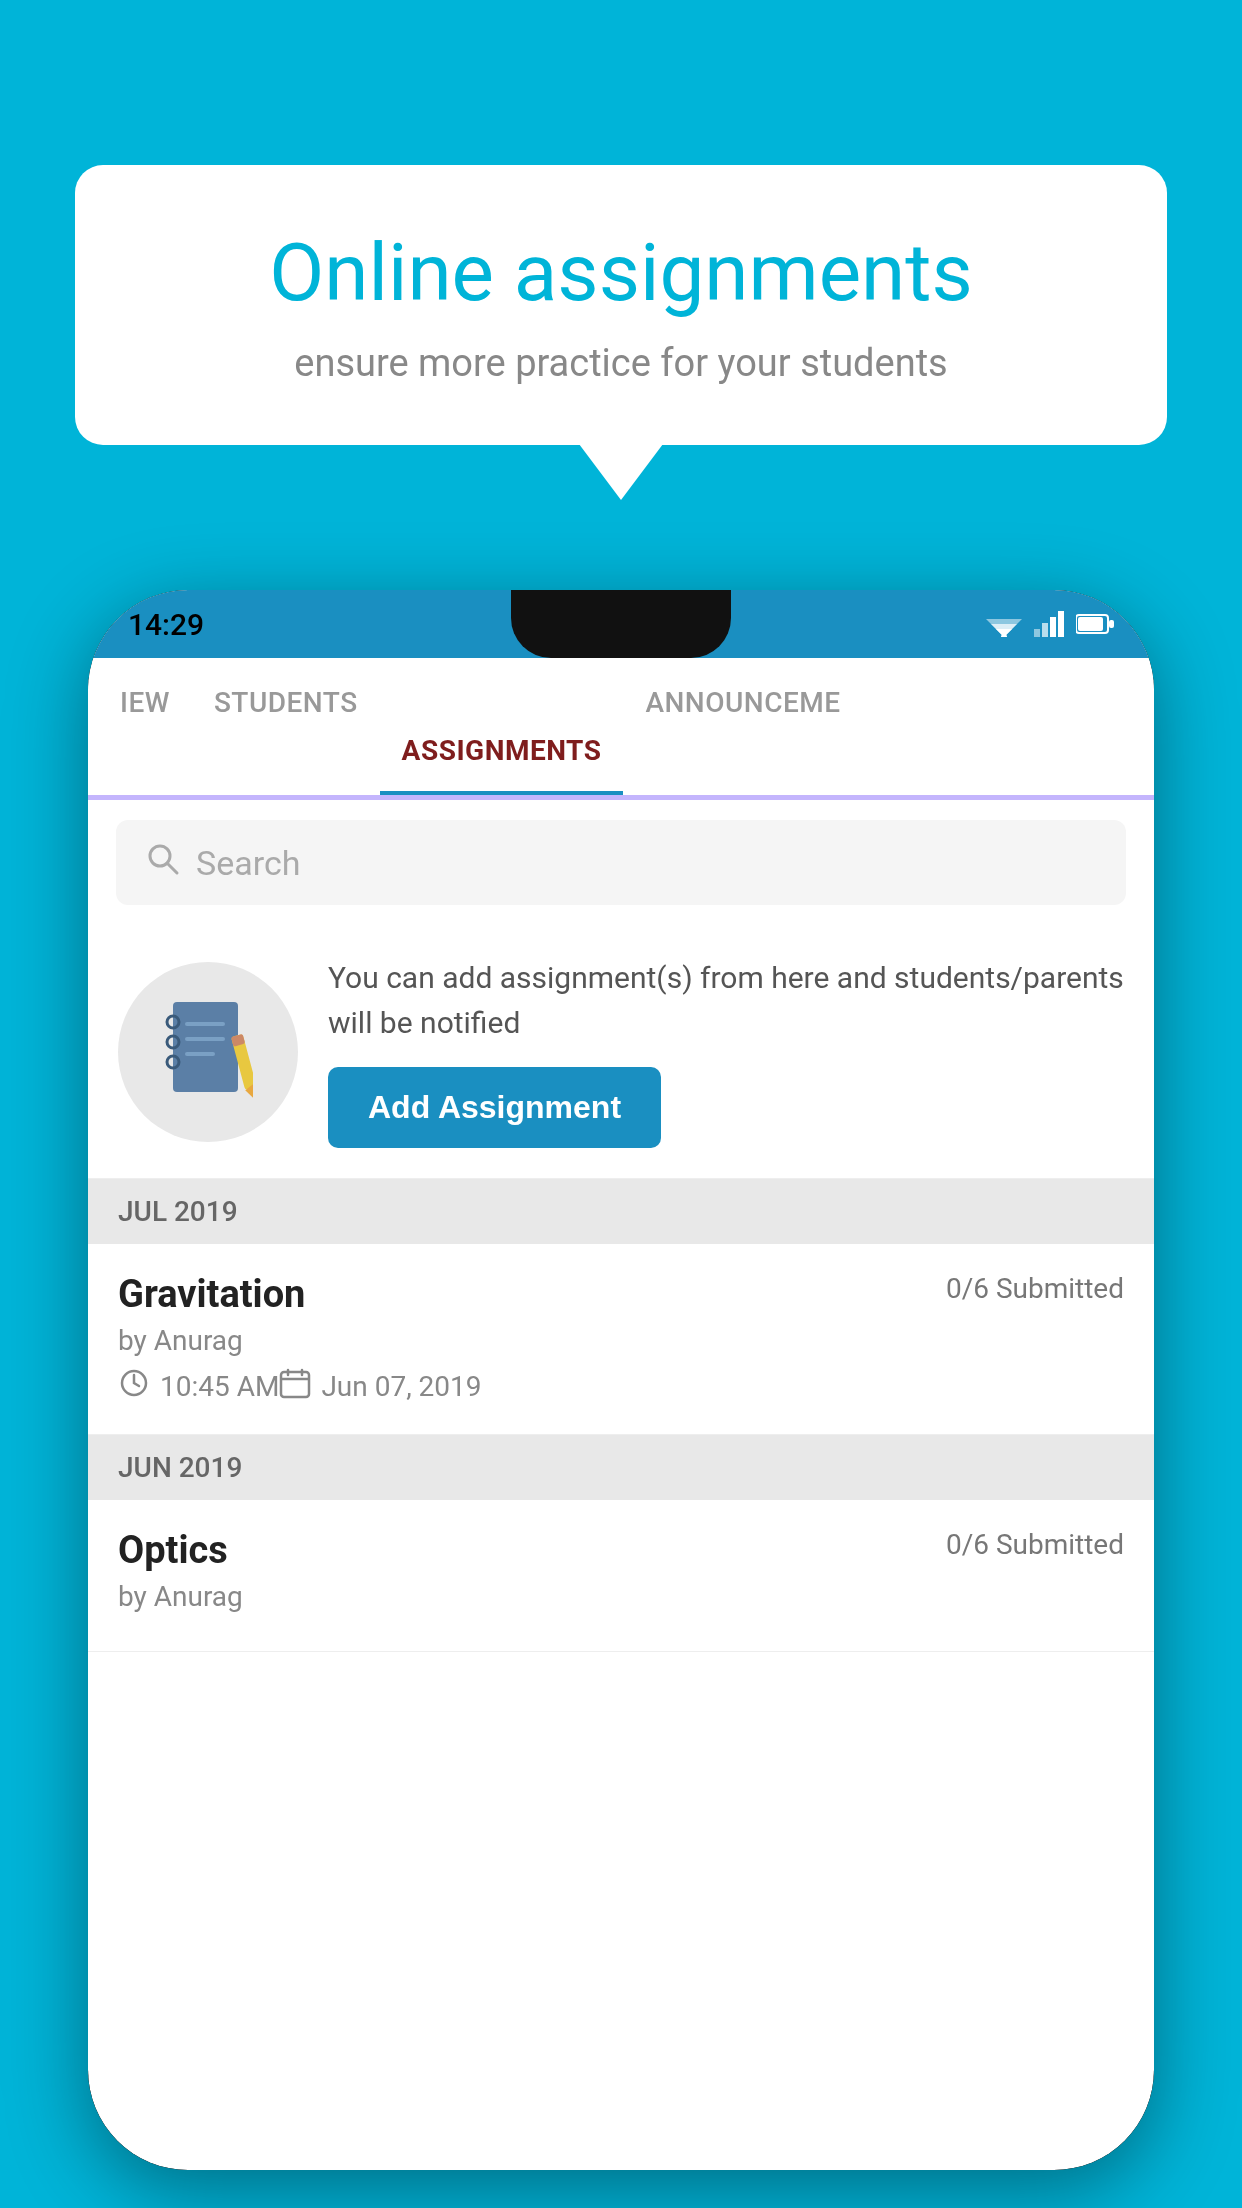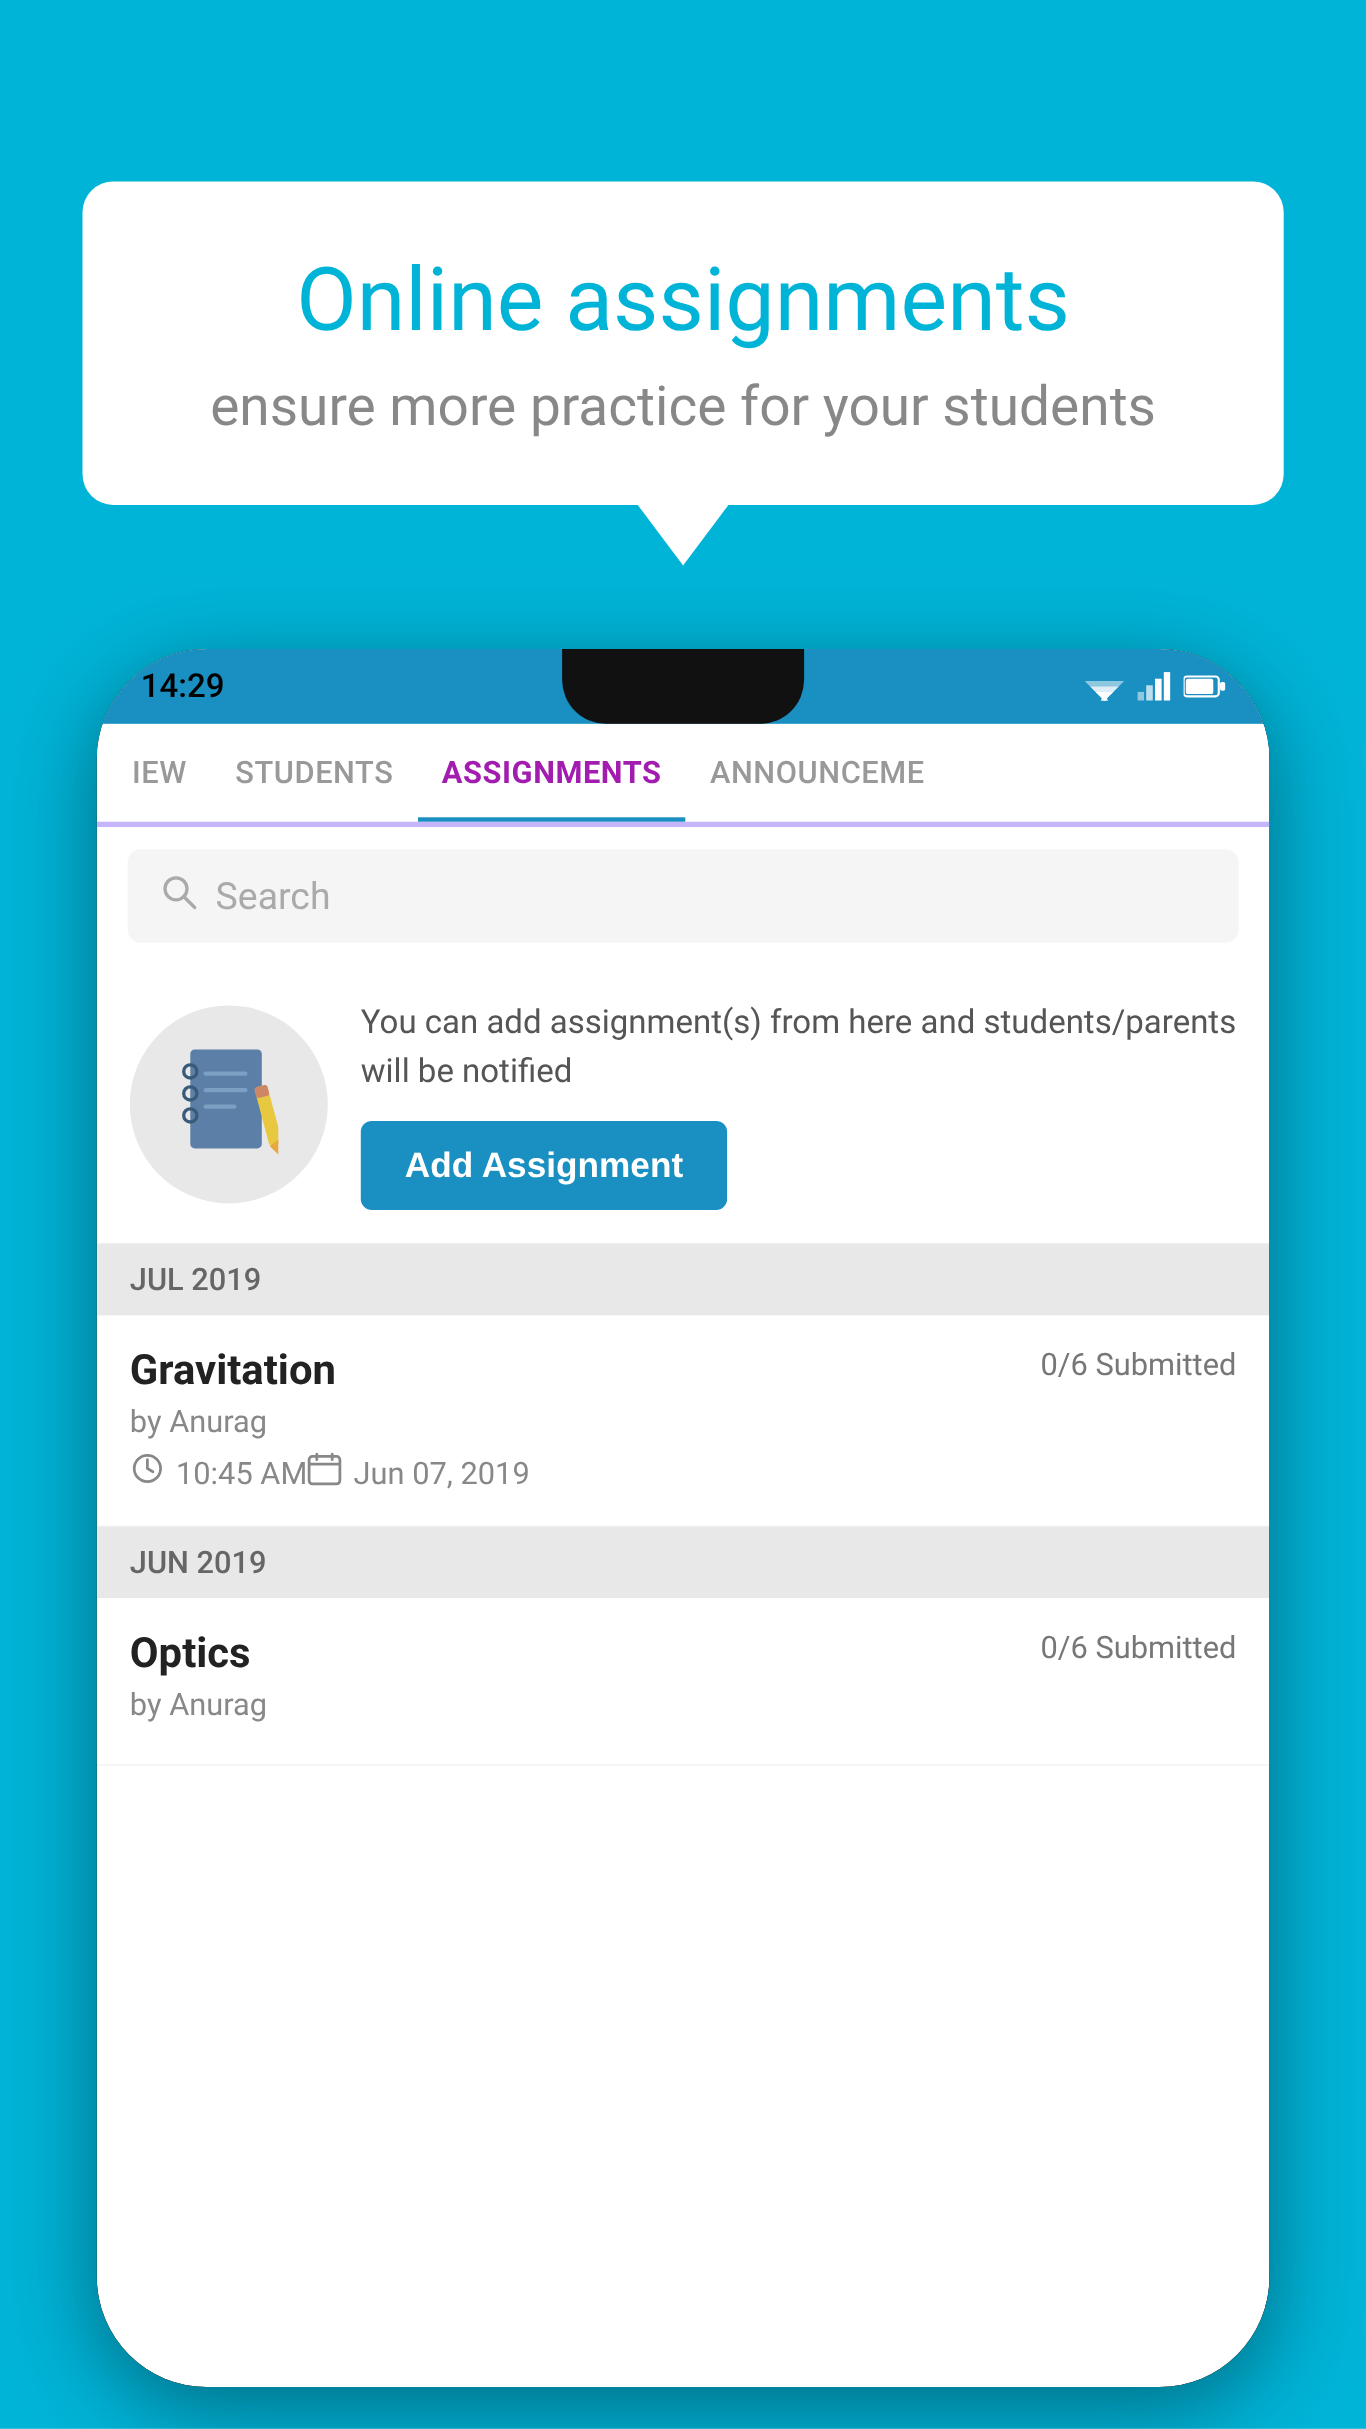--- a/index.html
+++ b/index.html
@@ -44,21 +44,21 @@
     .bubble-title {
       color: #00B4D8;
       font-size: 80px;
       font-weight: 400;
       line-height: 1.2;
       margin-bottom: 20px;
     }
 
     .bubble-subtitle {
       color: #888;
-      font-size: 50px;
+      font-size: 38px;
       font-weight: 400;
     }
 
     
     .phone-frame {
       position: absolute;
       top: 590px;
       left: 88px;
       width: 1066px;
       height: 1580px;
@@ -168,22 +168,23 @@
       padding: 28px 22px;
       font-size: 28px;
       color: #999;
       font-weight: 500;
       letter-spacing: 0.5px;
       cursor: pointer;
       position: relative;
     }
 
     .tab-item.active {
-      color: #a21caf;
+      color: #7f1d1d;
       font-weight: 700;
+      margin-top: 48px;
     }
 
     .tab-item.active::after {
       content: '';
       position: absolute;
       bottom: 0;
       left: 0;
       right: 0;
       height: 4px;
       background: #1a8fc1;

